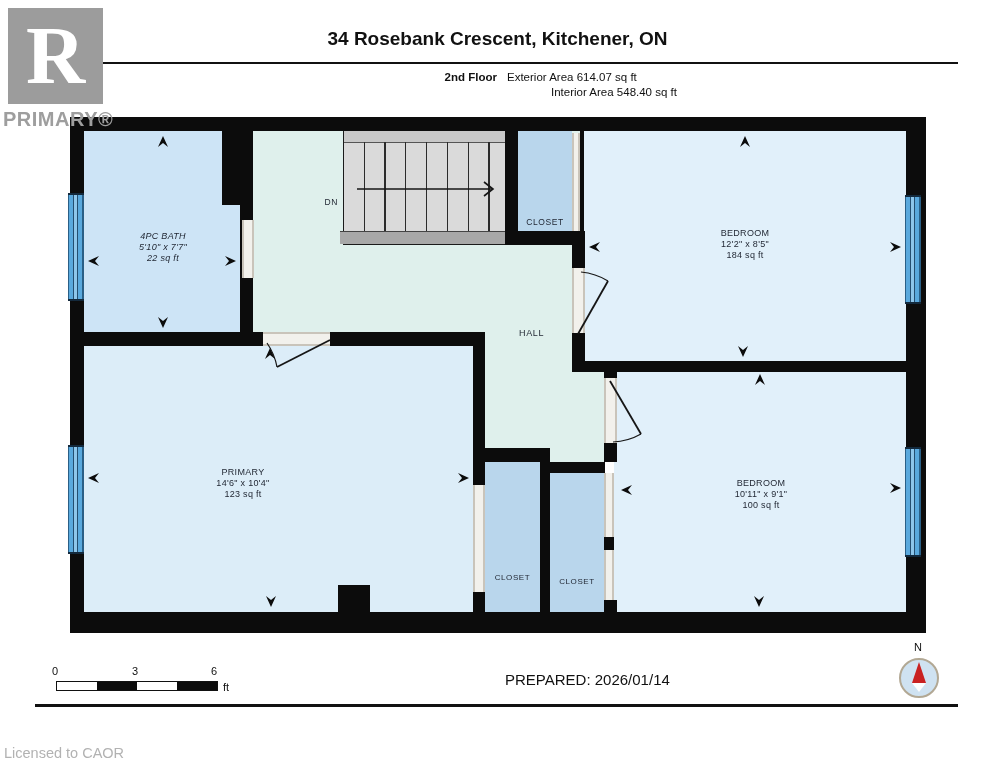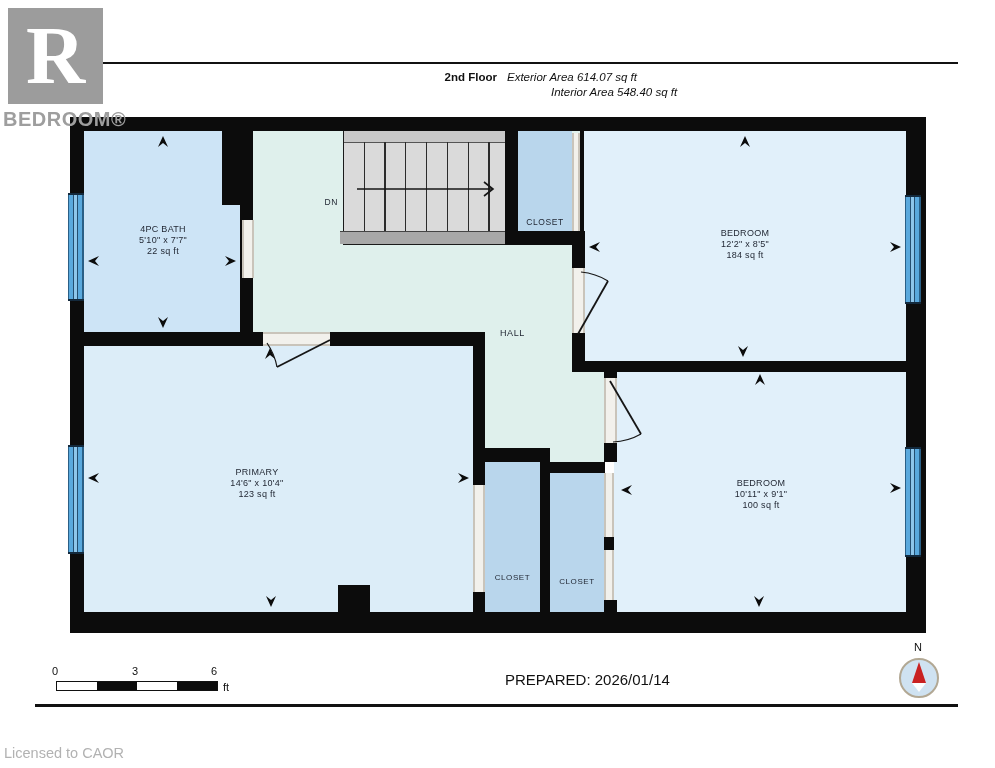--- a/index.html
+++ b/index.html
@@ -8,21 +8,21 @@
   .abs{position:absolute;}
   
   .logo-box{left:8px;top:8px;width:95px;height:96px;background:#9c9c9c;z-index:6;
             display:flex;align-items:center;justify-content:center;}
   .logo-r{font-family:"Liberation Serif",serif;font-weight:bold;font-size:82px;color:#fff;line-height:1;}
   .logo-word{left:3px;top:108px;width:130px;font-size:20px;font-weight:bold;color:#9e9e9e;
              letter-spacing:.5px;z-index:6;}
   .title{left:0;top:28px;width:995px;text-align:center;font-size:19px;font-weight:bold;z-index:5;}
   .rule1{left:35px;top:62px;width:923px;height:2px;background:#111;z-index:5;}
   .floor-label{left:380px;top:71px;width:117px;text-align:right;font-size:11.5px;font-weight:bold;}
-  .hdr-line{font-size:11.5px;font-style:italic;}
+  .hdr-line{font-size:11.5px;}
   
   .fill{position:absolute;}
   .wall{position:absolute;background:#0c0c0c;}
   .door-v{position:absolute;background:linear-gradient(90deg,#c9c4ba 0 2px,#f2f1ec 2px calc(100% - 2px),#c9c4ba calc(100% - 2px) 100%);}
   .door-h{position:absolute;background:linear-gradient(180deg,#c9c4ba 0 2px,#f2f1ec 2px calc(100% - 2px),#c9c4ba calc(100% - 2px) 100%);}
   .window{position:absolute;border-top:2px solid #13293c;border-bottom:2px solid #13293c;
     background:linear-gradient(90deg,#2a5f86 0 1px,#5aa9dd 1px 5px,#244e70 5px 6px,#8ec6ea 6px 9px,#244e70 9px 10px,#5aa9dd 10px 14px,#2a5f86 14px 16px);}
   .rlabel{position:absolute;text-align:center;color:#1e2430;font-size:9px;line-height:11px;letter-spacing:.3px;white-space:nowrap;}
   .small-label{position:absolute;color:#1e2430;font-size:8.5px;letter-spacing:.6px;white-space:nowrap;margin-top:40px;}
   
@@ -48,22 +48,23 @@
   svg.overlay{position:absolute;left:0;top:0;z-index:4;pointer-events:none;}
 </style>
 </head>
 <body>
 
 <div class="canvas">
 
   <div class="abs logo-box">
     <span class="logo-r">R</span>
   </div>
-  <div class="abs logo-word">BEDROOM®</div>
-
+  <div class="abs logo-word">PRIMARY®</div>
+
+  <div class="abs title">34 Rosebank Crescent, Kitchener, ON</div>
   <div class="abs rule1"></div>
   <div class="abs floor-label">2nd Floor</div>
   <div class="abs hdr-line" style="left:507px;top:71px;">Exterior Area 614.07 sq ft</div>
   <div class="abs hdr-line" style="left:507px;top:86px;margin-left:44px;">Interior Area 548.40 sq ft</div>
 
   <div class="fill" style="left:253px;top:131px;width:364px;height:331px;background:#dff0ec;"></div>
   <div class="fill" style="left:84px;top:131px;width:156px;height:201px;background:#cde4f6;"></div>
   <div class="fill" style="left:584px;top:131px;width:322px;height:231px;background:#e1f0fa;"></div>
   <div class="fill" style="left:84px;top:346px;width:389px;height:266px;background:#dcedf8;"></div>
   <div class="fill" style="left:614px;top:372px;width:292px;height:240px;background:#e1f0fa;"></div>
@@ -107,41 +108,41 @@
 
   <div class="door-v" style="left:242px;top:220px;width:12px;height:58px;"></div>
   <div class="door-h" style="left:263px;top:332px;width:67px;height:14px;"></div>
   <div class="door-v" style="left:572px;top:268px;width:13px;height:65px;"></div>
   <div class="door-v" style="left:604px;top:378px;width:13px;height:65px;"></div>
   <div class="door-v" style="left:572px;top:133px;width:8px;height:98px;"></div>
   <div class="door-v" style="left:473px;top:485px;width:12px;height:107px;"></div>
   <div class="door-v" style="left:604px;top:473px;width:10px;height:64px;"></div>
   <div class="door-v" style="left:604px;top:550px;width:10px;height:50px;"></div>
 
-  <div class="rlabel" style="left:103px;top:224px;width:120px;">
+  <div class="rlabel" style="left:103px;top:231px;width:120px;font-style:italic;">
     <div>4PC BATH</div>
     <div>5'10" x 7'7"</div>
     <div>22 sq ft</div>
   </div>
   <div class="rlabel" style="left:685px;top:228px;width:120px;">
     <div>BEDROOM</div>
     <div>12'2" x 8'5"</div>
     <div>184 sq ft</div>
   </div>
-  <div class="rlabel" style="left:197px;top:467px;width:120px;">
+  <div class="rlabel" style="left:183px;top:467px;width:120px;">
     <div>PRIMARY</div>
     <div>14'6" x 10'4"</div>
     <div>123 sq ft</div>
   </div>
   <div class="rlabel" style="left:701px;top:478px;width:120px;">
     <div>BEDROOM</div>
     <div>10'11" x 9'1"</div>
     <div>100 sq ft</div>
   </div>
-  <div class="small-label" style="left:500px;top:288px;width:44px;text-align:left;font-size:9px;">HALL</div>
+  <div class="small-label" style="left:500px;top:288px;width:44px;text-align:right;font-size:9px;">HALL</div>
   <div class="small-label" style="left:518px;top:177px;width:54px;text-align:center;">CLOSET</div>
   <div class="small-label" style="left:485px;top:533px;width:55px;text-align:center;font-size:8px;">CLOSET</div>
   <div class="small-label" style="left:550px;top:537px;width:54px;text-align:center;font-size:8px;">CLOSET</div>
   <div class="small-label" style="left:314px;top:157px;width:24px;text-align:right;font-size:8.5px;">DN</div>
 
   <svg class="overlay" width="995" height="768" viewBox="0 0 995 768">
 
     <g stroke="#161616" stroke-width="1.8" fill="none">
       <path d="M330,340 L277,367"></path>
       <path d="M267,343 A62,62 0 0 1 277,367" stroke-width="1.2"></path>

